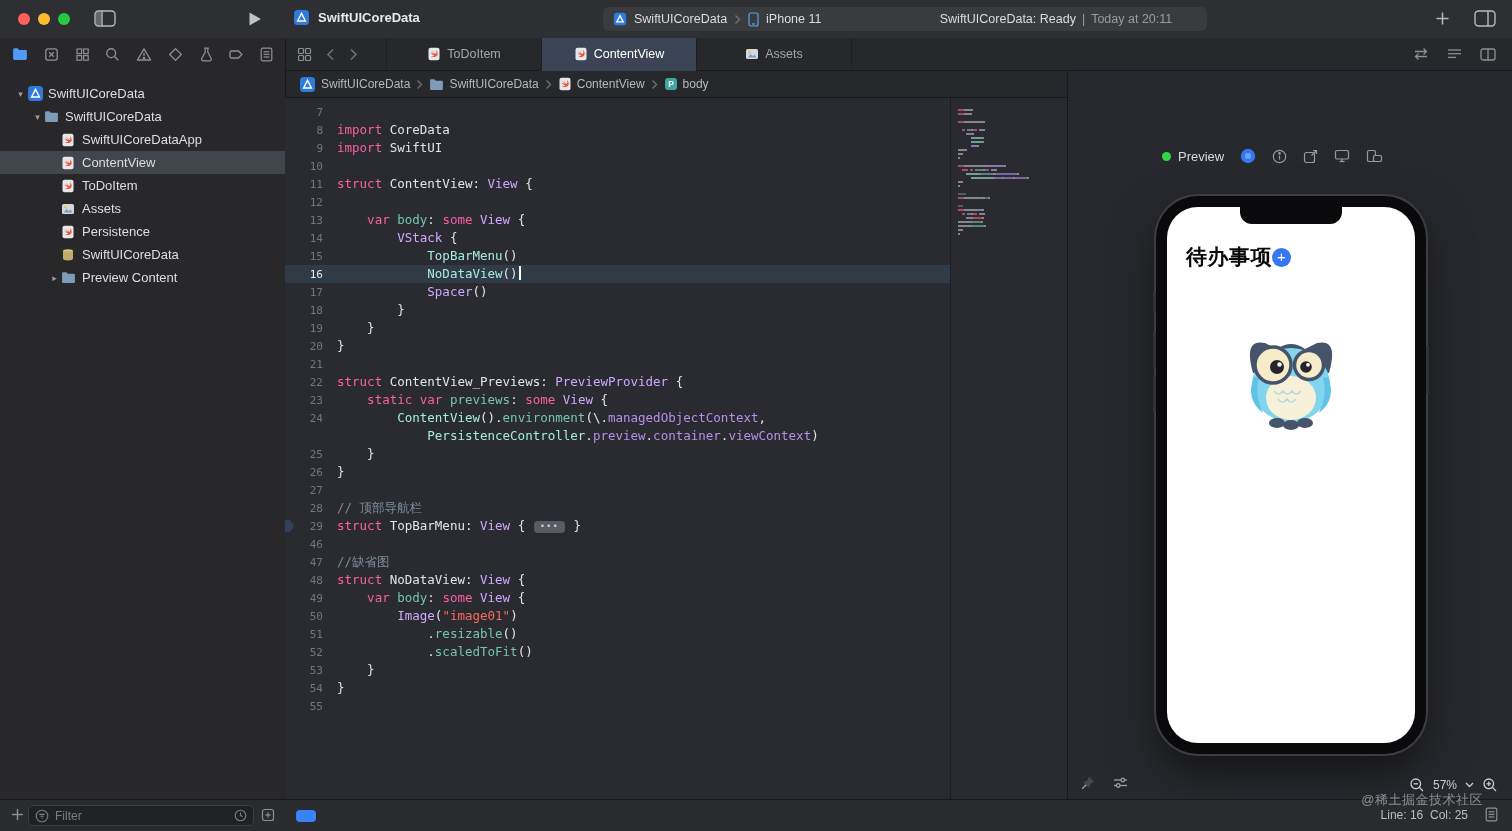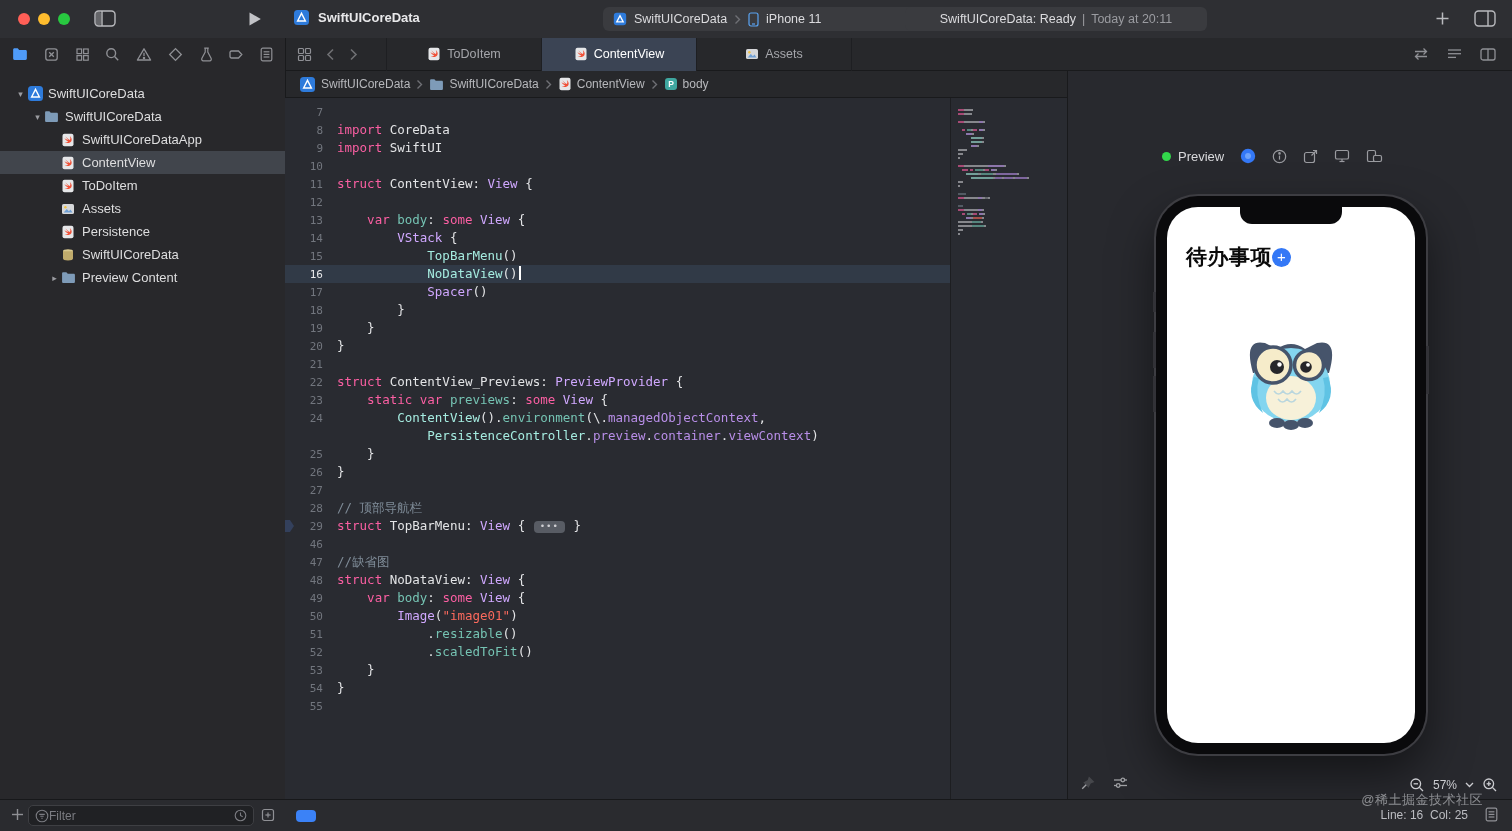--- a/index.html
+++ b/index.html
@@ -80,21 +80,21 @@
   .addbtn{width:19px;height:19px;border-radius:50%;background:#3478f6;color:#fff;font-size:15px;line-height:18px;text-align:center;font-weight:400;}
   .owl-wrap{display:flex;justify-content:center;margin-top:48px;}
 
   .canvas-tools{position:absolute;left:12px;bottom:9px;display:flex;gap:18px;}
   .zoom{position:absolute;right:14px;bottom:7px;display:flex;align-items:center;gap:8px;font-size:12px;color:#cbccd0;}
 
   
   .statusbar{position:absolute;left:0;right:0;bottom:0;height:31px;background:#2a2b2f;border-top:1px solid #17181a;}
   .sb-plus{position:absolute;left:11px;top:8px;}
   .filter{position:absolute;left:28px;top:5px;width:212px;height:19px;background:#202124;border:1px solid #3e3f43;border-radius:5px;
-          display:flex;align-items:center;padding:0 6px;font-size:12px;color:#7b7c82;}
+          display:flex;align-items:center;gap:6px;padding:0 6px;font-size:12px;color:#7b7c82;}
   .filter .ph{flex:1}
   .sb-ic2{position:absolute;left:261px;top:8px;}
   .bp-toggle{position:absolute;left:296px;top:10px;width:20px;height:12px;border-radius:4px;background:#3b82f7;}
   .linecol{position:absolute;right:44px;top:8px;font-size:12px;color:#bcbdc2;white-space:pre;}
   .sb-doc{position:absolute;right:14px;top:7px;}
 
   .watermark{position:absolute;right:29px;bottom:22px;z-index:9;font-size:13px;color:rgba(238,239,243,.5);letter-spacing:.5px;}
 </style>
 </head>
 <body>

